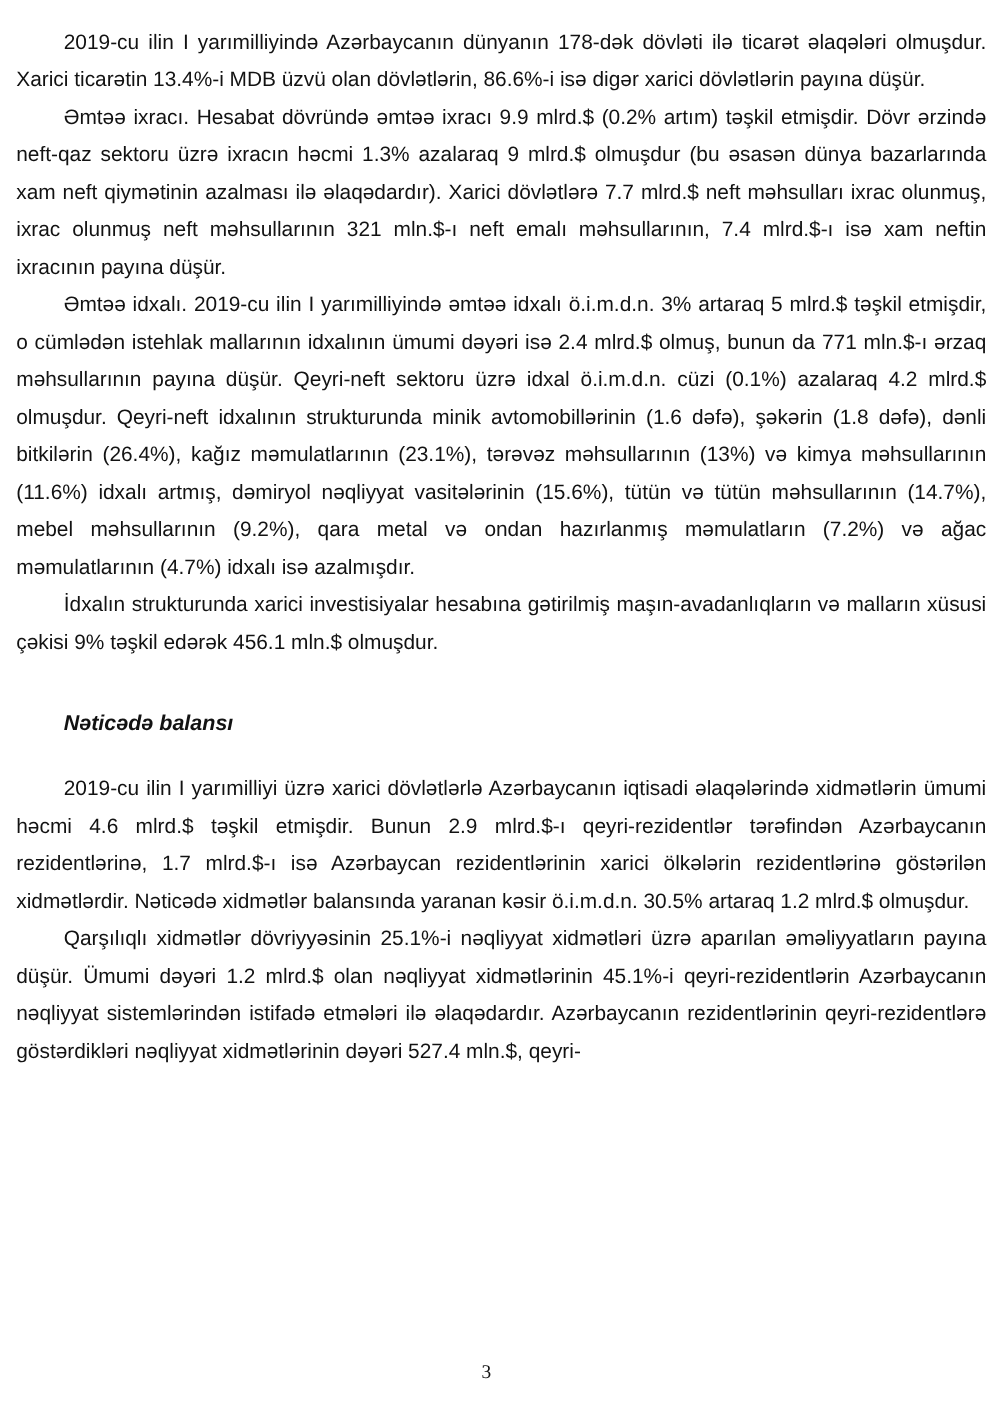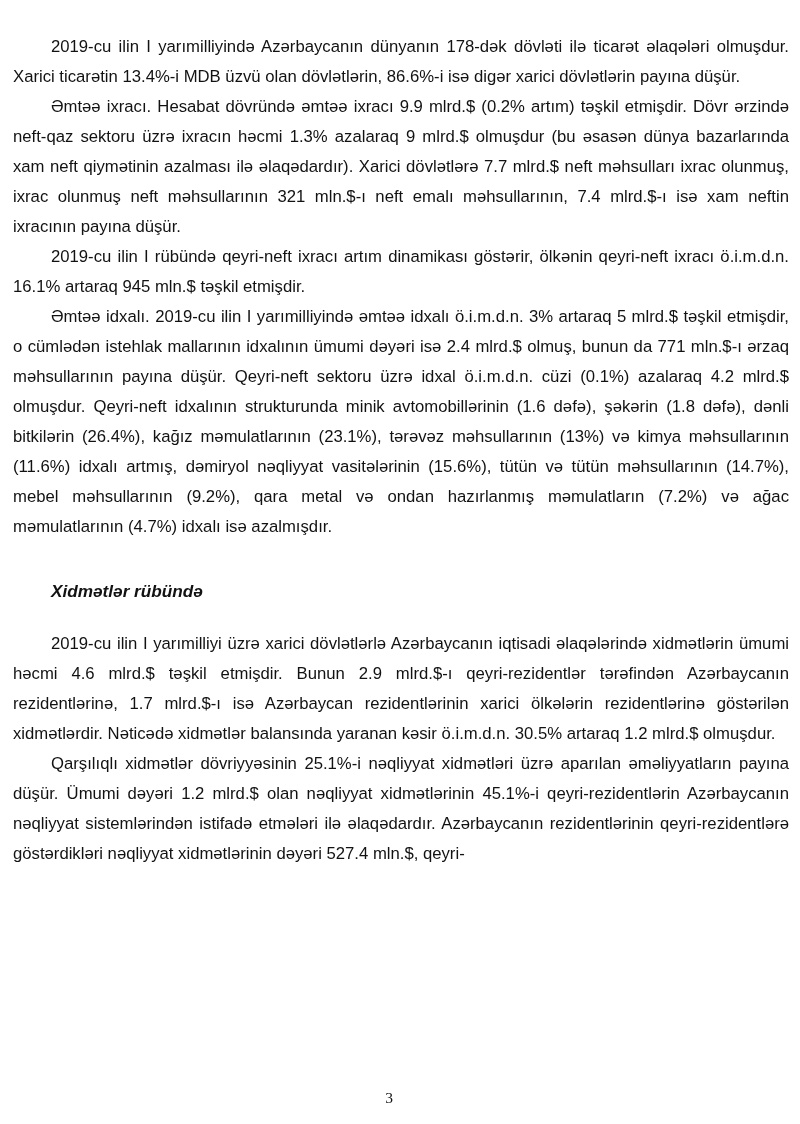--- a/index.html
+++ b/index.html
@@ -14,21 +14,21 @@
     overflow: hidden;
   }
   .page {
     position: absolute;
     inset: 0;
     background: #ffffff;
   }
   .page-text {
     position: absolute;
     left: 13px;
-    top: 32px;
+    top: 19px;
     width: 776px;
     font-family: "Liberation Sans", sans-serif;
     font-size: 16.7px;
     line-height: 30px;
     color: #121212;
     text-align: justify;
   }
   .para {
     margin: 0;
     text-indent: 38px;
@@ -59,26 +59,26 @@
 <body>
 
 <div class="page">
 
   <div class="page-text">
 
     <p class="para"><span>2019-cu ilin I yarımilliyində Azərbaycanın dünyanın 178-dək dövləti ilə ticarət əlaqələri olmuşdur. Xarici ticarətin 13.4%-i MDB üzvü olan dövlətlərin, 86.6%-i isə digər xarici dövlətlərin payına düşür.</span></p>
 
     <p class="para"><span class="lead">Əmtəə ixracı.</span><span> Hesabat dövründə əmtəə ixracı 9.9 mlrd.$ (0.2% artım) təşkil etmişdir. Dövr ərzində neft-qaz sektoru üzrə ixracın həcmi 1.3% azalaraq 9 mlrd.$ olmuşdur (bu əsasən dünya bazarlarında xam neft qiymətinin azalması ilə əlaqədardır). Xarici dövlətlərə 7.7 mlrd.$ neft məhsulları ixrac olunmuş, ixrac olunmuş neft məhsullarının 321 mln.$-ı neft emalı məhsullarının, 7.4 mlrd.$-ı isə xam neftin ixracının payına düşür.</span></p>
 
-    <p class="para"><span>2019-cu ilin I rübündə qeyri-neft ixracı artım dinamikası göstərir, ölkənin qeyri-neft ixracı ö.i.m.d.n. 16.1% artaraq 945 mln.$ təşkil etmişdir.</span></p>
 
     <p class="para"><span class="lead">Əmtəə idxalı.</span><span> 2019-cu ilin I yarımilliyində əmtəə idxalı ö.i.m.d.n. 3% artaraq 5 mlrd.$ təşkil etmişdir, o cümlədən istehlak mallarının idxalının ümumi dəyəri isə 2.4 mlrd.$ olmuş, bunun da 771 mln.$-ı ərzaq məhsullarının payına düşür. Qeyri-neft sektoru üzrə idxal ö.i.m.d.n. cüzi (0.1%) azalaraq 4.2 mlrd.$ olmuşdur. Qeyri-neft idxalının strukturunda minik avtomobillərinin (1.6 dəfə), şəkərin (1.8 dəfə), dənli bitkilərin (26.4%), kağız məmulatlarının (23.1%), tərəvəz məhsullarının (13%) və kimya məhsullarının (11.6%) idxalı artmış, dəmiryol nəqliyyat vasitələrinin (15.6%), tütün və tütün məhsullarının (14.7%), mebel məhsullarının (9.2%), qara metal və ondan hazırlanmış məmulatların (7.2%) və ağac məmulatlarının (4.7%) idxalı isə azalmışdır.</span></p>
 
+    <p class="para"><span>İdxalın strukturunda xarici investisiyalar hesabına gətirilmiş maşın-avadanlıqların və malların xüsusi çəkisi 9% təşkil edərək 456.1 mln.$ olmuşdur.</span></p>
 
-    <h2 class="section-heading">Xidmətlər rübündə</h2>
+    <h2 class="section-heading">Nəticədə balansı</h2>
 
     <p class="para"><span>2019-cu ilin I yarımilliyi üzrə xarici dövlətlərlə Azərbaycanın iqtisadi əlaqələrində xidmətlərin ümumi həcmi 4.6 mlrd.$ təşkil etmişdir. Bunun 2.9 mlrd.$-ı qeyri-rezidentlər tərəfindən Azərbaycanın rezidentlərinə, 1.7 mlrd.$-ı isə Azərbaycan rezidentlərinin xarici ölkələrin rezidentlərinə göstərilən xidmətlərdir. Nəticədə xidmətlər balansında yaranan kəsir ö.i.m.d.n. 30.5% artaraq 1.2 mlrd.$ olmuşdur.</span></p>
 
 
     <p class="para"><span>Qarşılıqlı xidmətlər dövriyyəsinin 25.1%-i nəqliyyat xidmətləri üzrə aparılan əməliyyatların payına düşür. Ümumi dəyəri 1.2 mlrd.$ olan nəqliyyat xidmətlərinin 45.1%-i qeyri-rezidentlərin Azərbaycanın nəqliyyat sistemlərindən istifadə etmələri ilə əlaqədardır. Azərbaycanın rezidentlərinin qeyri-rezidentlərə göstərdikləri nəqliyyat xidmətlərinin dəyəri 527.4 mln.$, qeyri-</span></p>
 
   </div>
 
   <div class="page-footer">3</div>
 

